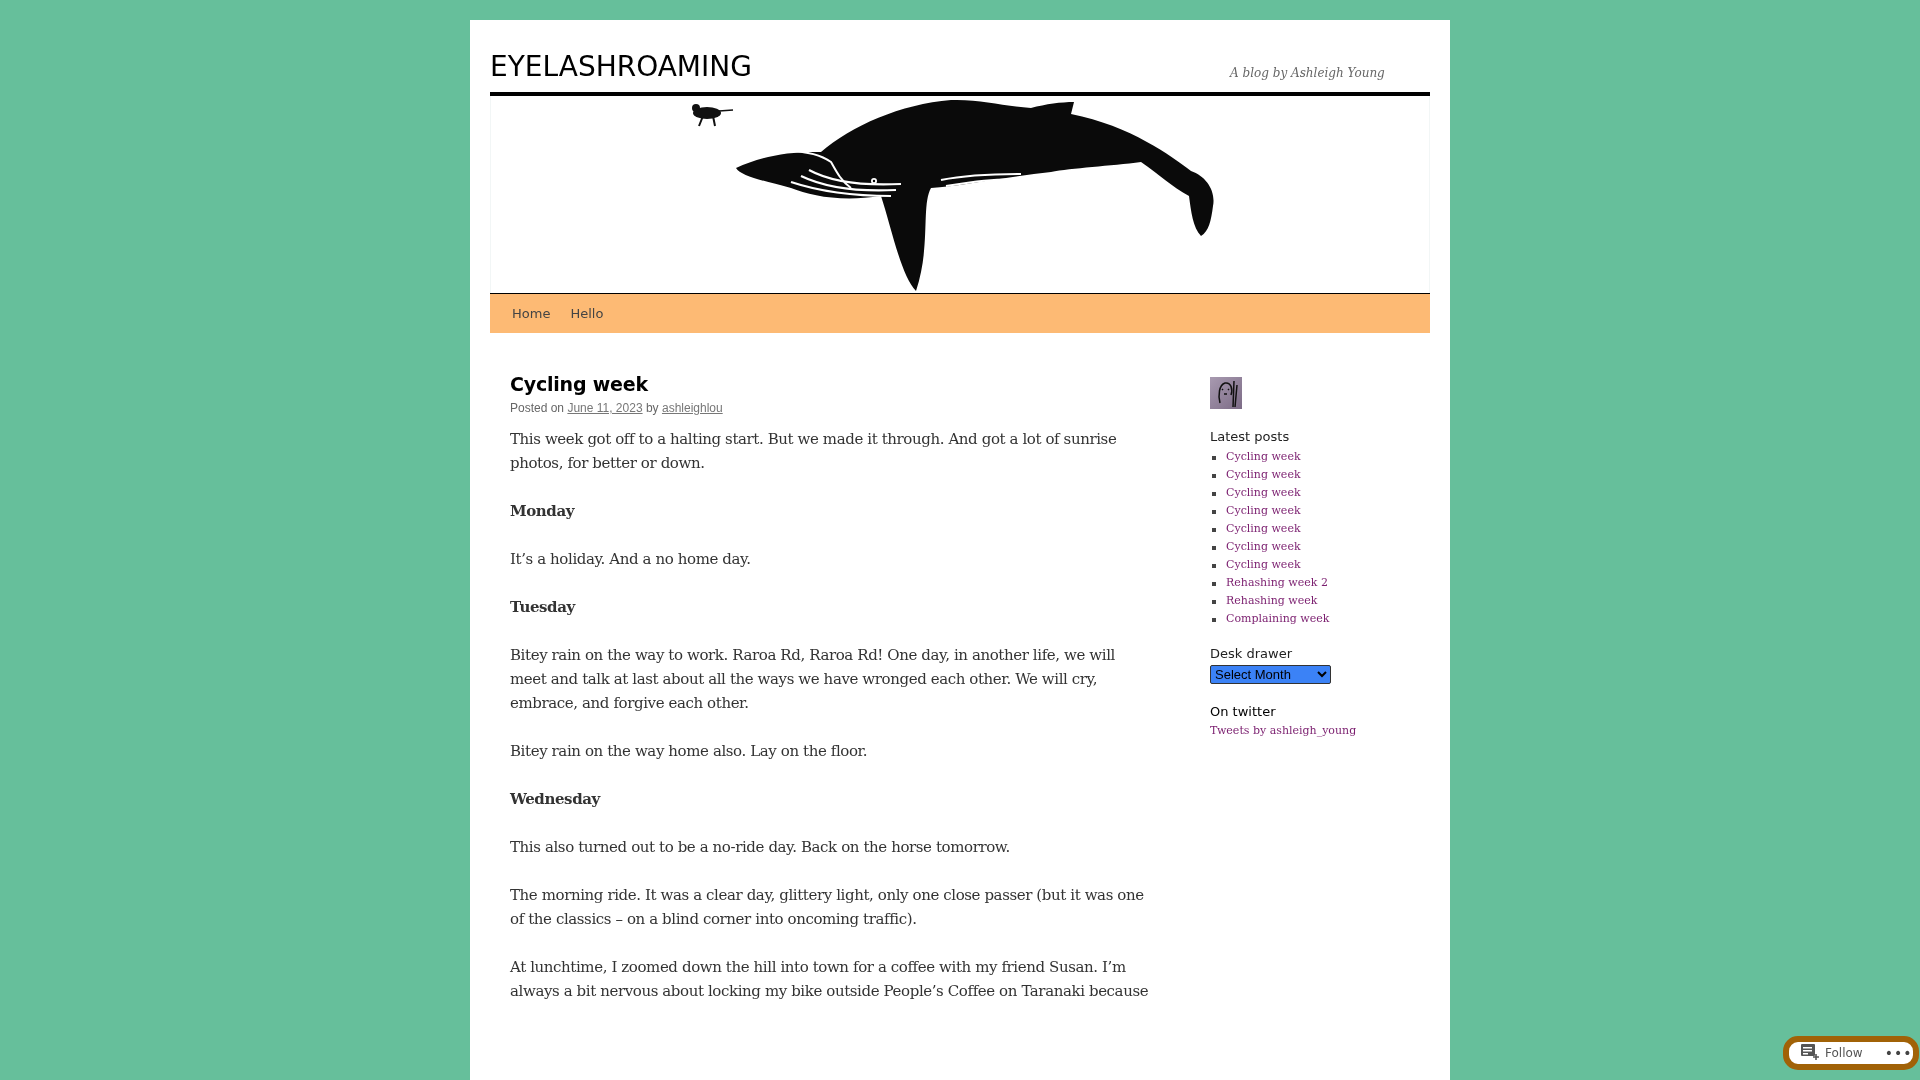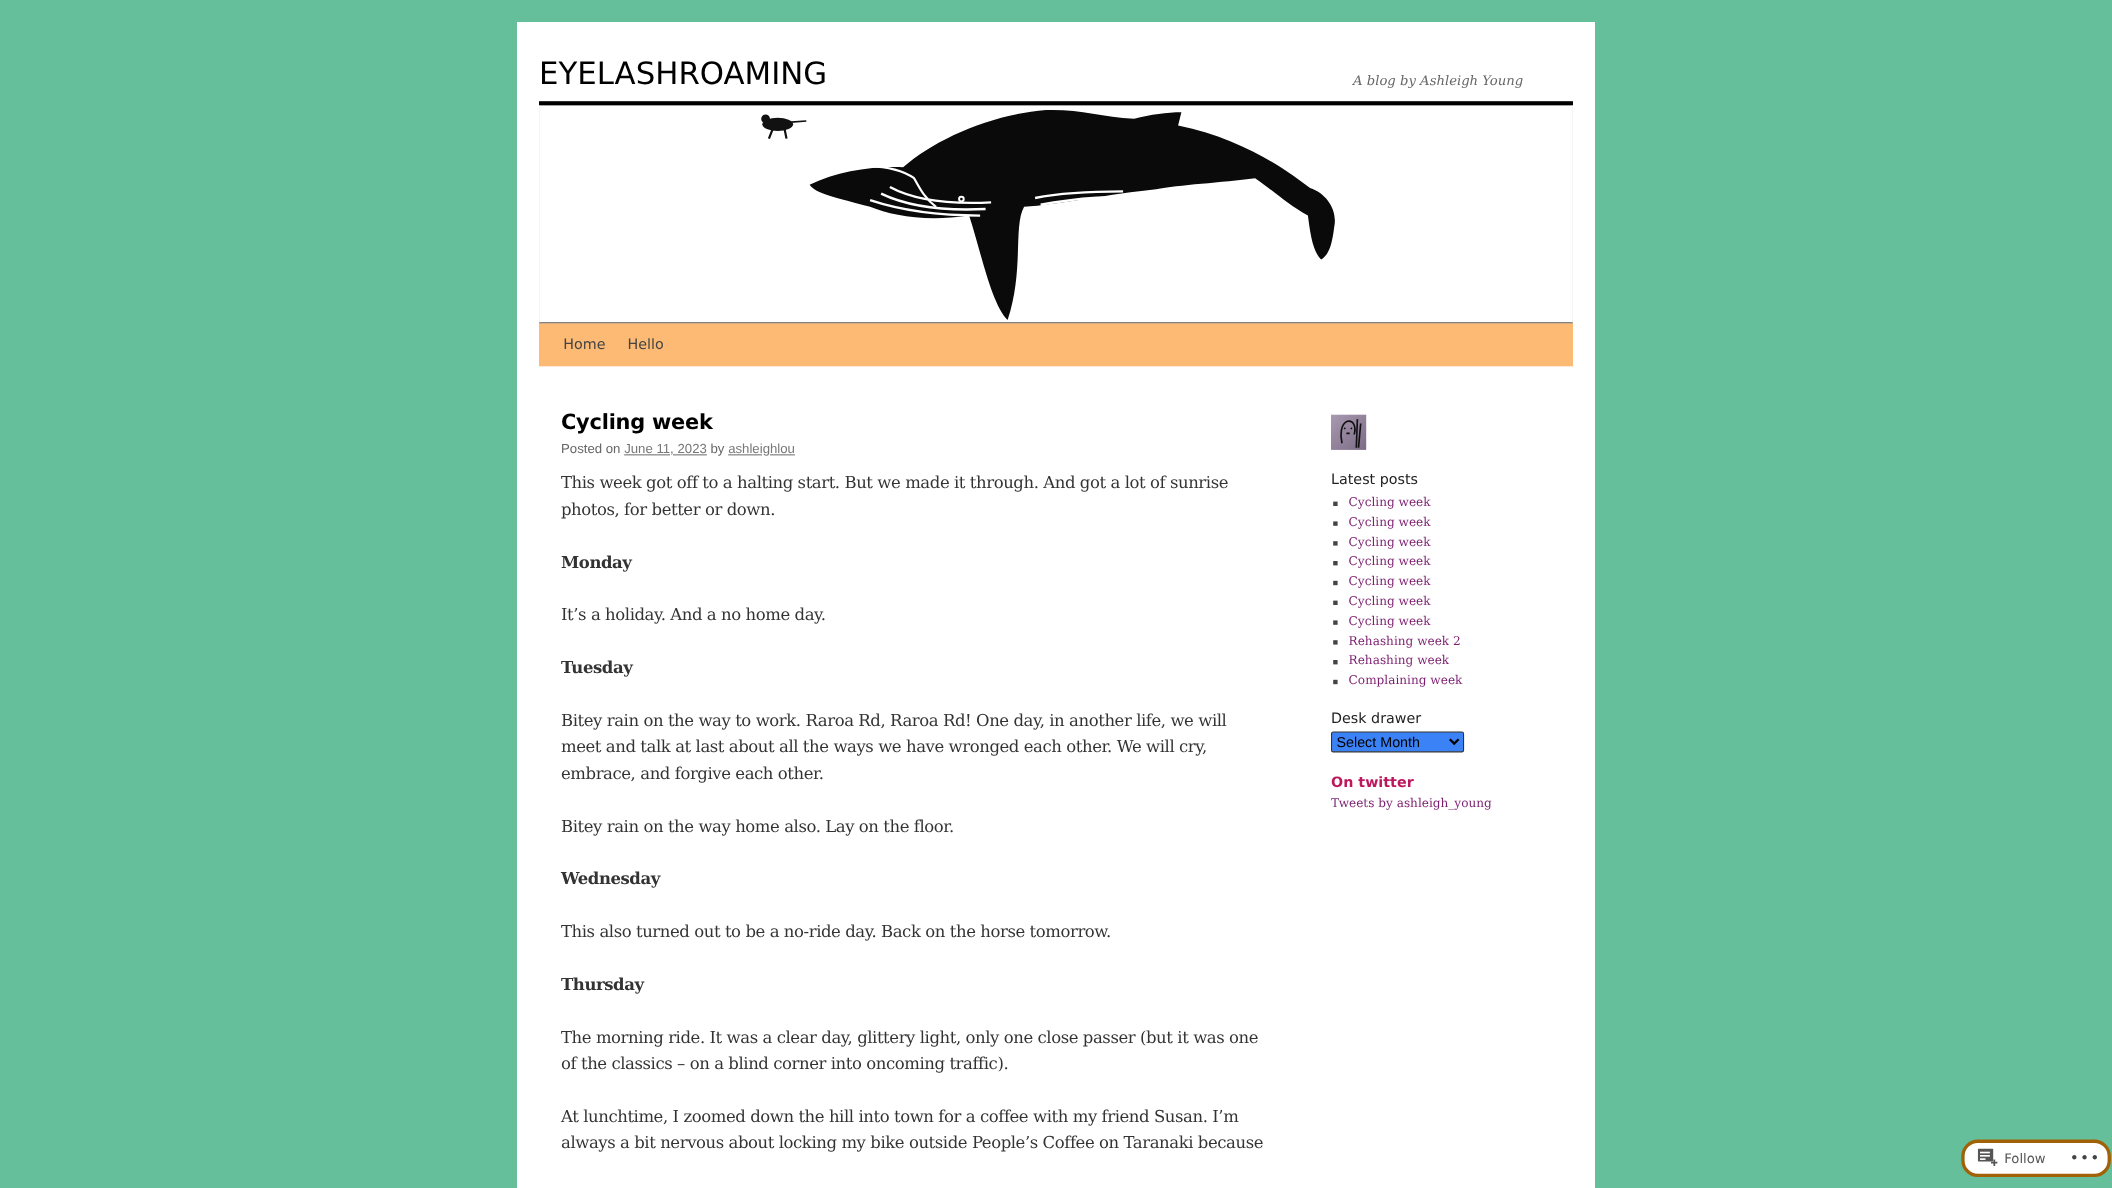--- a/index.html
+++ b/index.html
@@ -73,21 +73,21 @@
     .avatar {
       width: 32px; height: 32px;
       background: linear-gradient(135deg, #a89ab0, #7c6b86);
       position: relative; margin-bottom: 20px;
     }
     .avatar svg { position: absolute; left: 0; top: 0; }
     .widget-title {
       font-family: "DejaVu Sans", sans-serif;
       font-size: 13px; color: #222; margin-bottom: 4px;
     }
-    .widget-title.link { color: #be185d; font-weight: 700; }
+    .widget-title.link { color: #000000; font-weight: 400; }
     ul.posts { list-style: none; margin-bottom: 18px; }
     ul.posts li {
       position: relative; padding-left: 16px;
       font-family: "DejaVu Serif", serif;
       font-size: 11px; line-height: 18px;
     }
     ul.posts li::before {
       content: ""; position: absolute; left: 2px; top: 8px;
       width: 4px; height: 4px; background: #444;
     }
@@ -98,21 +98,21 @@
       border: 1px solid #333; border-radius: 2px; background: #3b82f6;
       margin-bottom: 18px; display: block;
     }
     .tweets {
       font-family: "DejaVu Serif", serif; font-size: 11px;
       color: #7a1d6e; text-decoration: none; display: block; margin-top: 4px;
     }
     #follow {
       position: absolute; left: 1783px; top: 1036px;
       width: 136px; height: 34px; background: #fff;
-      border: 3px solid #a16207; border-radius: 15px;
+      border: 6px solid #a16207; border-radius: 15px;
       display: flex; align-items: center; padding-left: 12px;
       font-family: "DejaVu Sans", sans-serif; font-size: 12px; color: #555;
     }
     #follow .label { margin-left: 6px; }
     #follow .more { margin-left: 22px; letter-spacing: 1px; font-size: 14px; color: #444; }
   </style>
 </head>
 <body>
 
 <div id="wrapper">
@@ -181,21 +181,20 @@
       </div>
       <div class="entry-content">
         <p>This week got off to a halting start. But we made it through. And got a lot of sunrise photos, for better or down.</p>
         <p class="day">Monday</p>
         <p>It’s a holiday. And a no home day.</p>
         <p class="day">Tuesday</p>
         <p>Bitey rain on the way to work. Raroa Rd, Raroa Rd! One day, in another life, we will meet and talk at last about all the ways we have wronged each other. We will cry, embrace, and forgive each other.</p>
         <p>Bitey rain on the way home also. Lay on the floor.</p>
         <p class="day">Wednesday</p>
         <p>This also turned out to be a no-ride day. Back on the horse tomorrow.</p>
-        <p class="day">Thursday</p>
         <p>The morning ride. It was a clear day, glittery light, only one close passer (but it was one of the classics – on a blind corner into oncoming traffic).</p>
         <p>At lunchtime, I zoomed down the hill into town for a coffee with my friend Susan. I’m always a bit nervous about locking my bike outside People’s Coffee on Taranaki because</p>
       </div>
     </div>
 
     <div id="sidebar">
       <div class="avatar">
         <svg width="32" height="32" viewBox="0 0 32 32">
           <path d="M10 26 C 8 18, 9 8, 15 6 C 21 5, 23 12, 21 18 M12 12 l1 1 M18 12 l1 1 M14 17 l3 0 M24 4 l-1 26 M27 8 l-2 22" stroke="#111" stroke-width="1.5" fill="none"></path>
         </svg>

